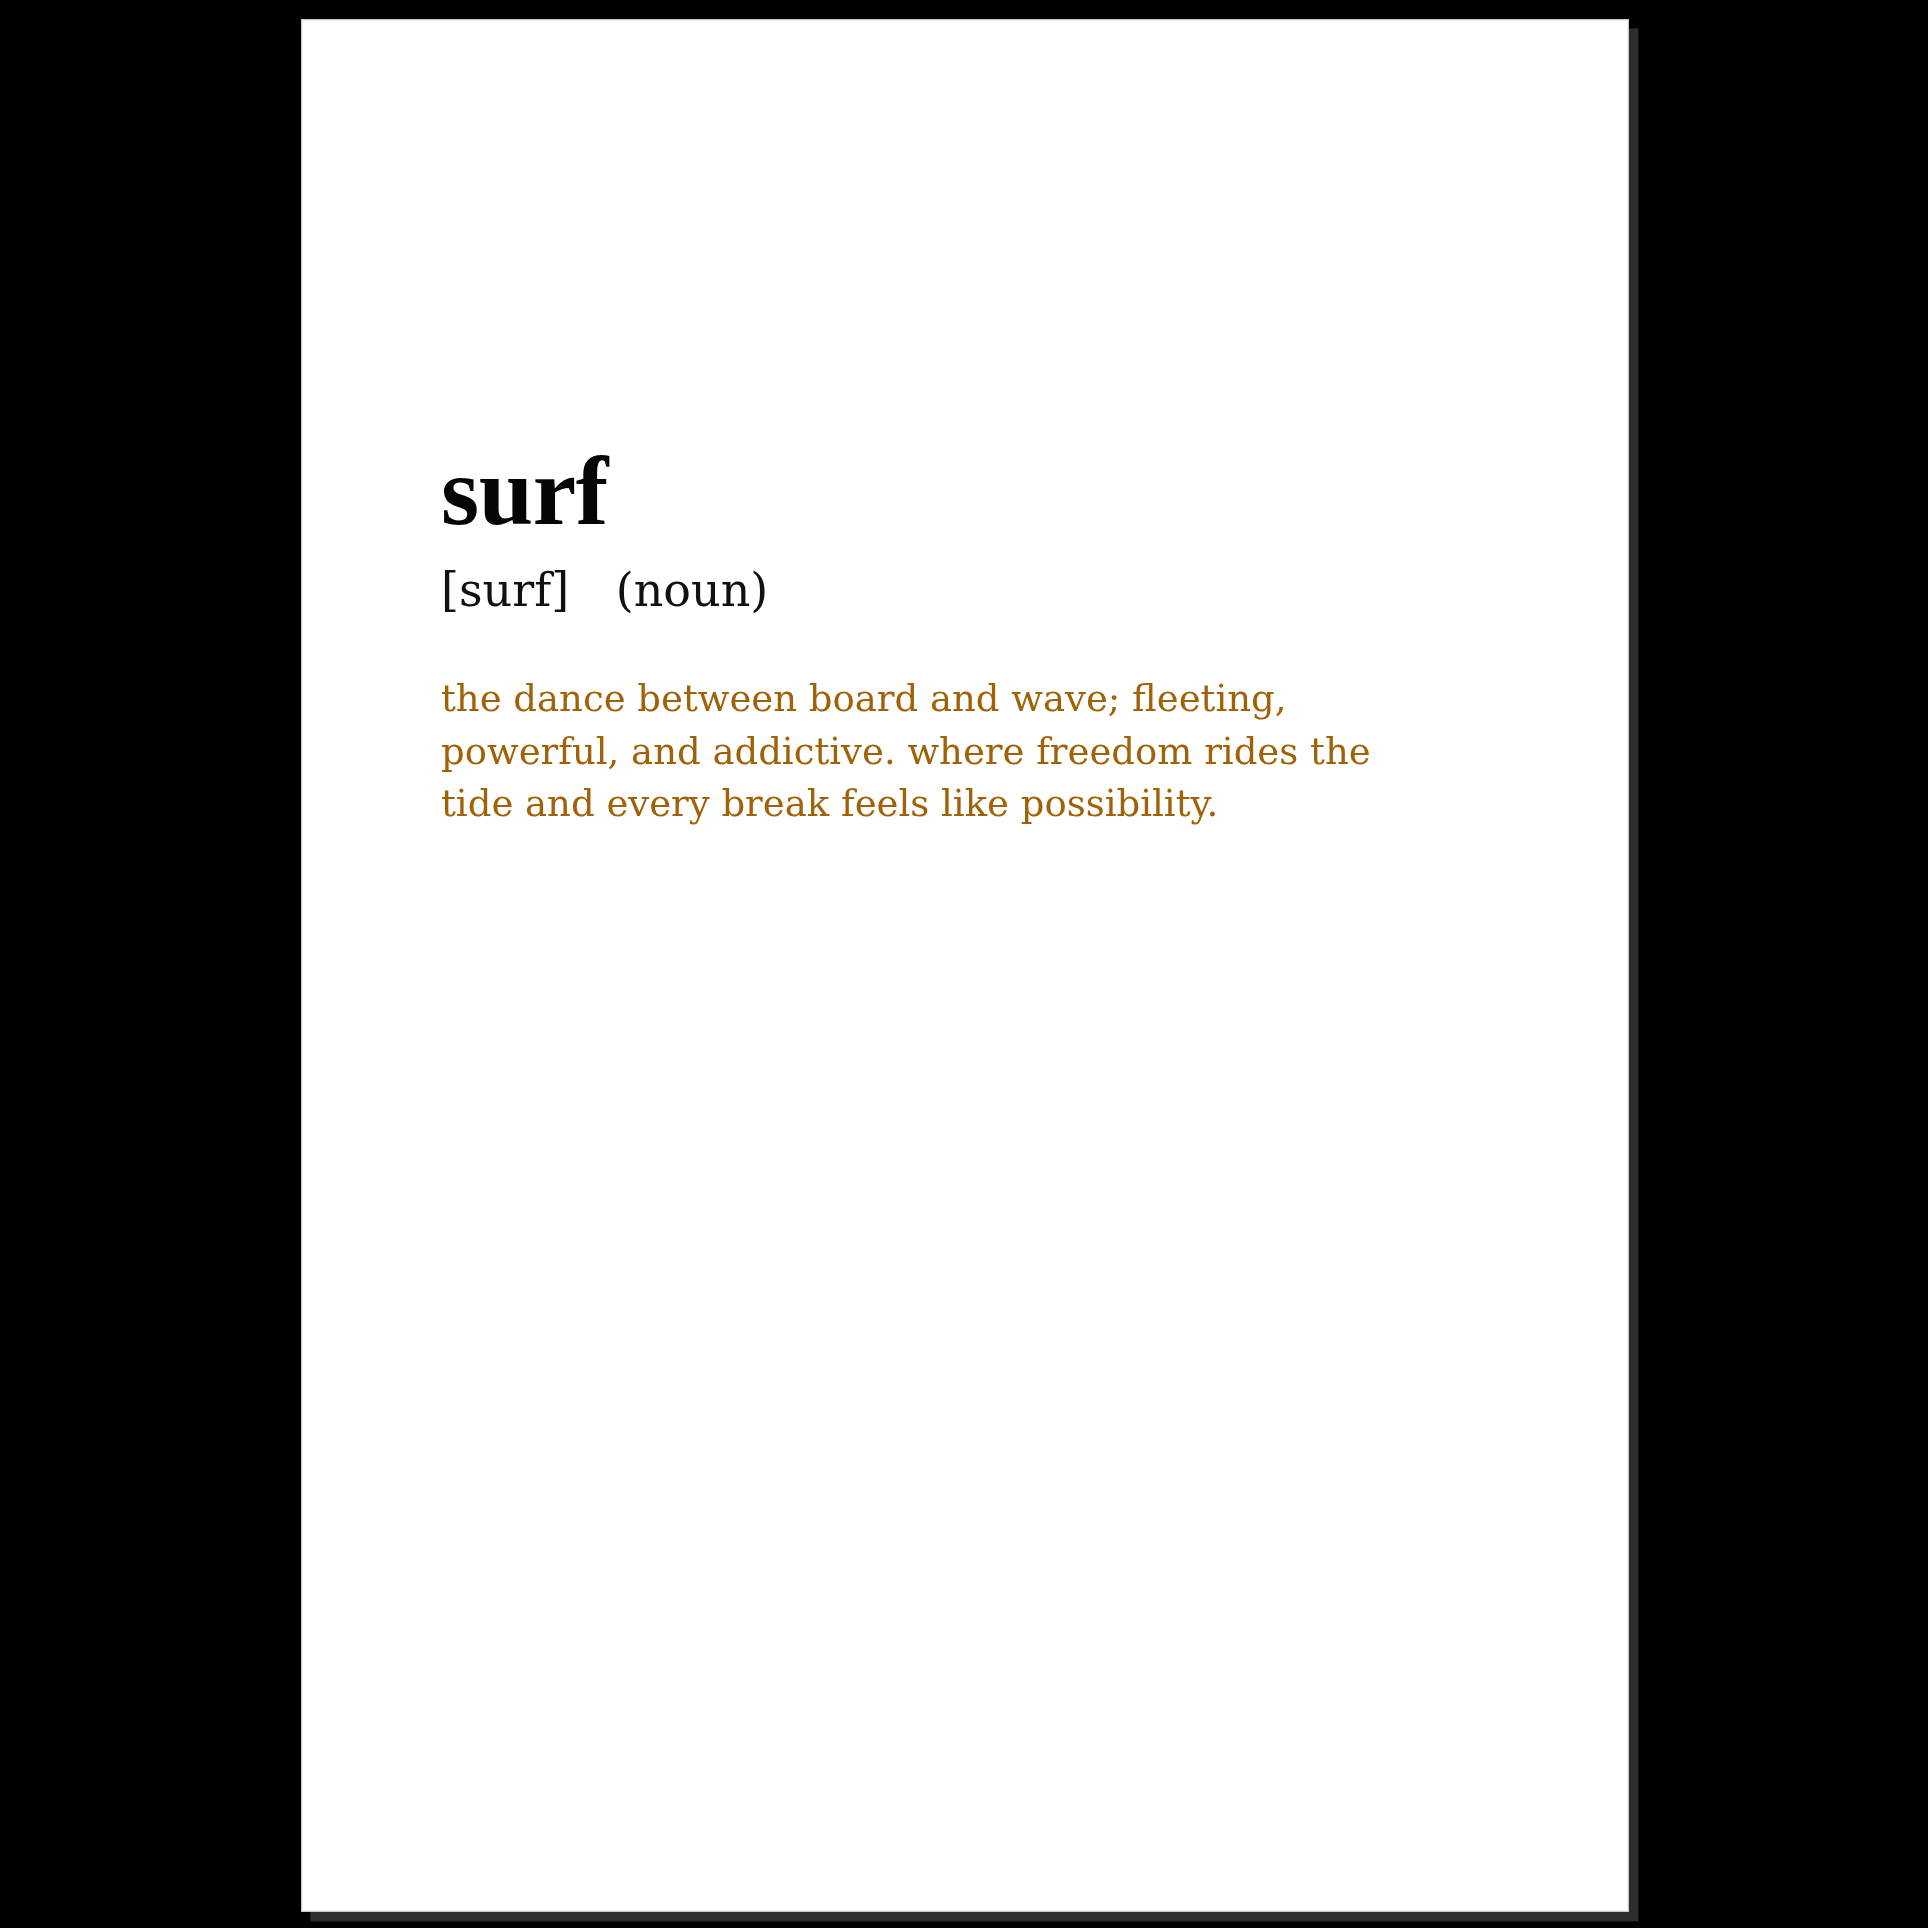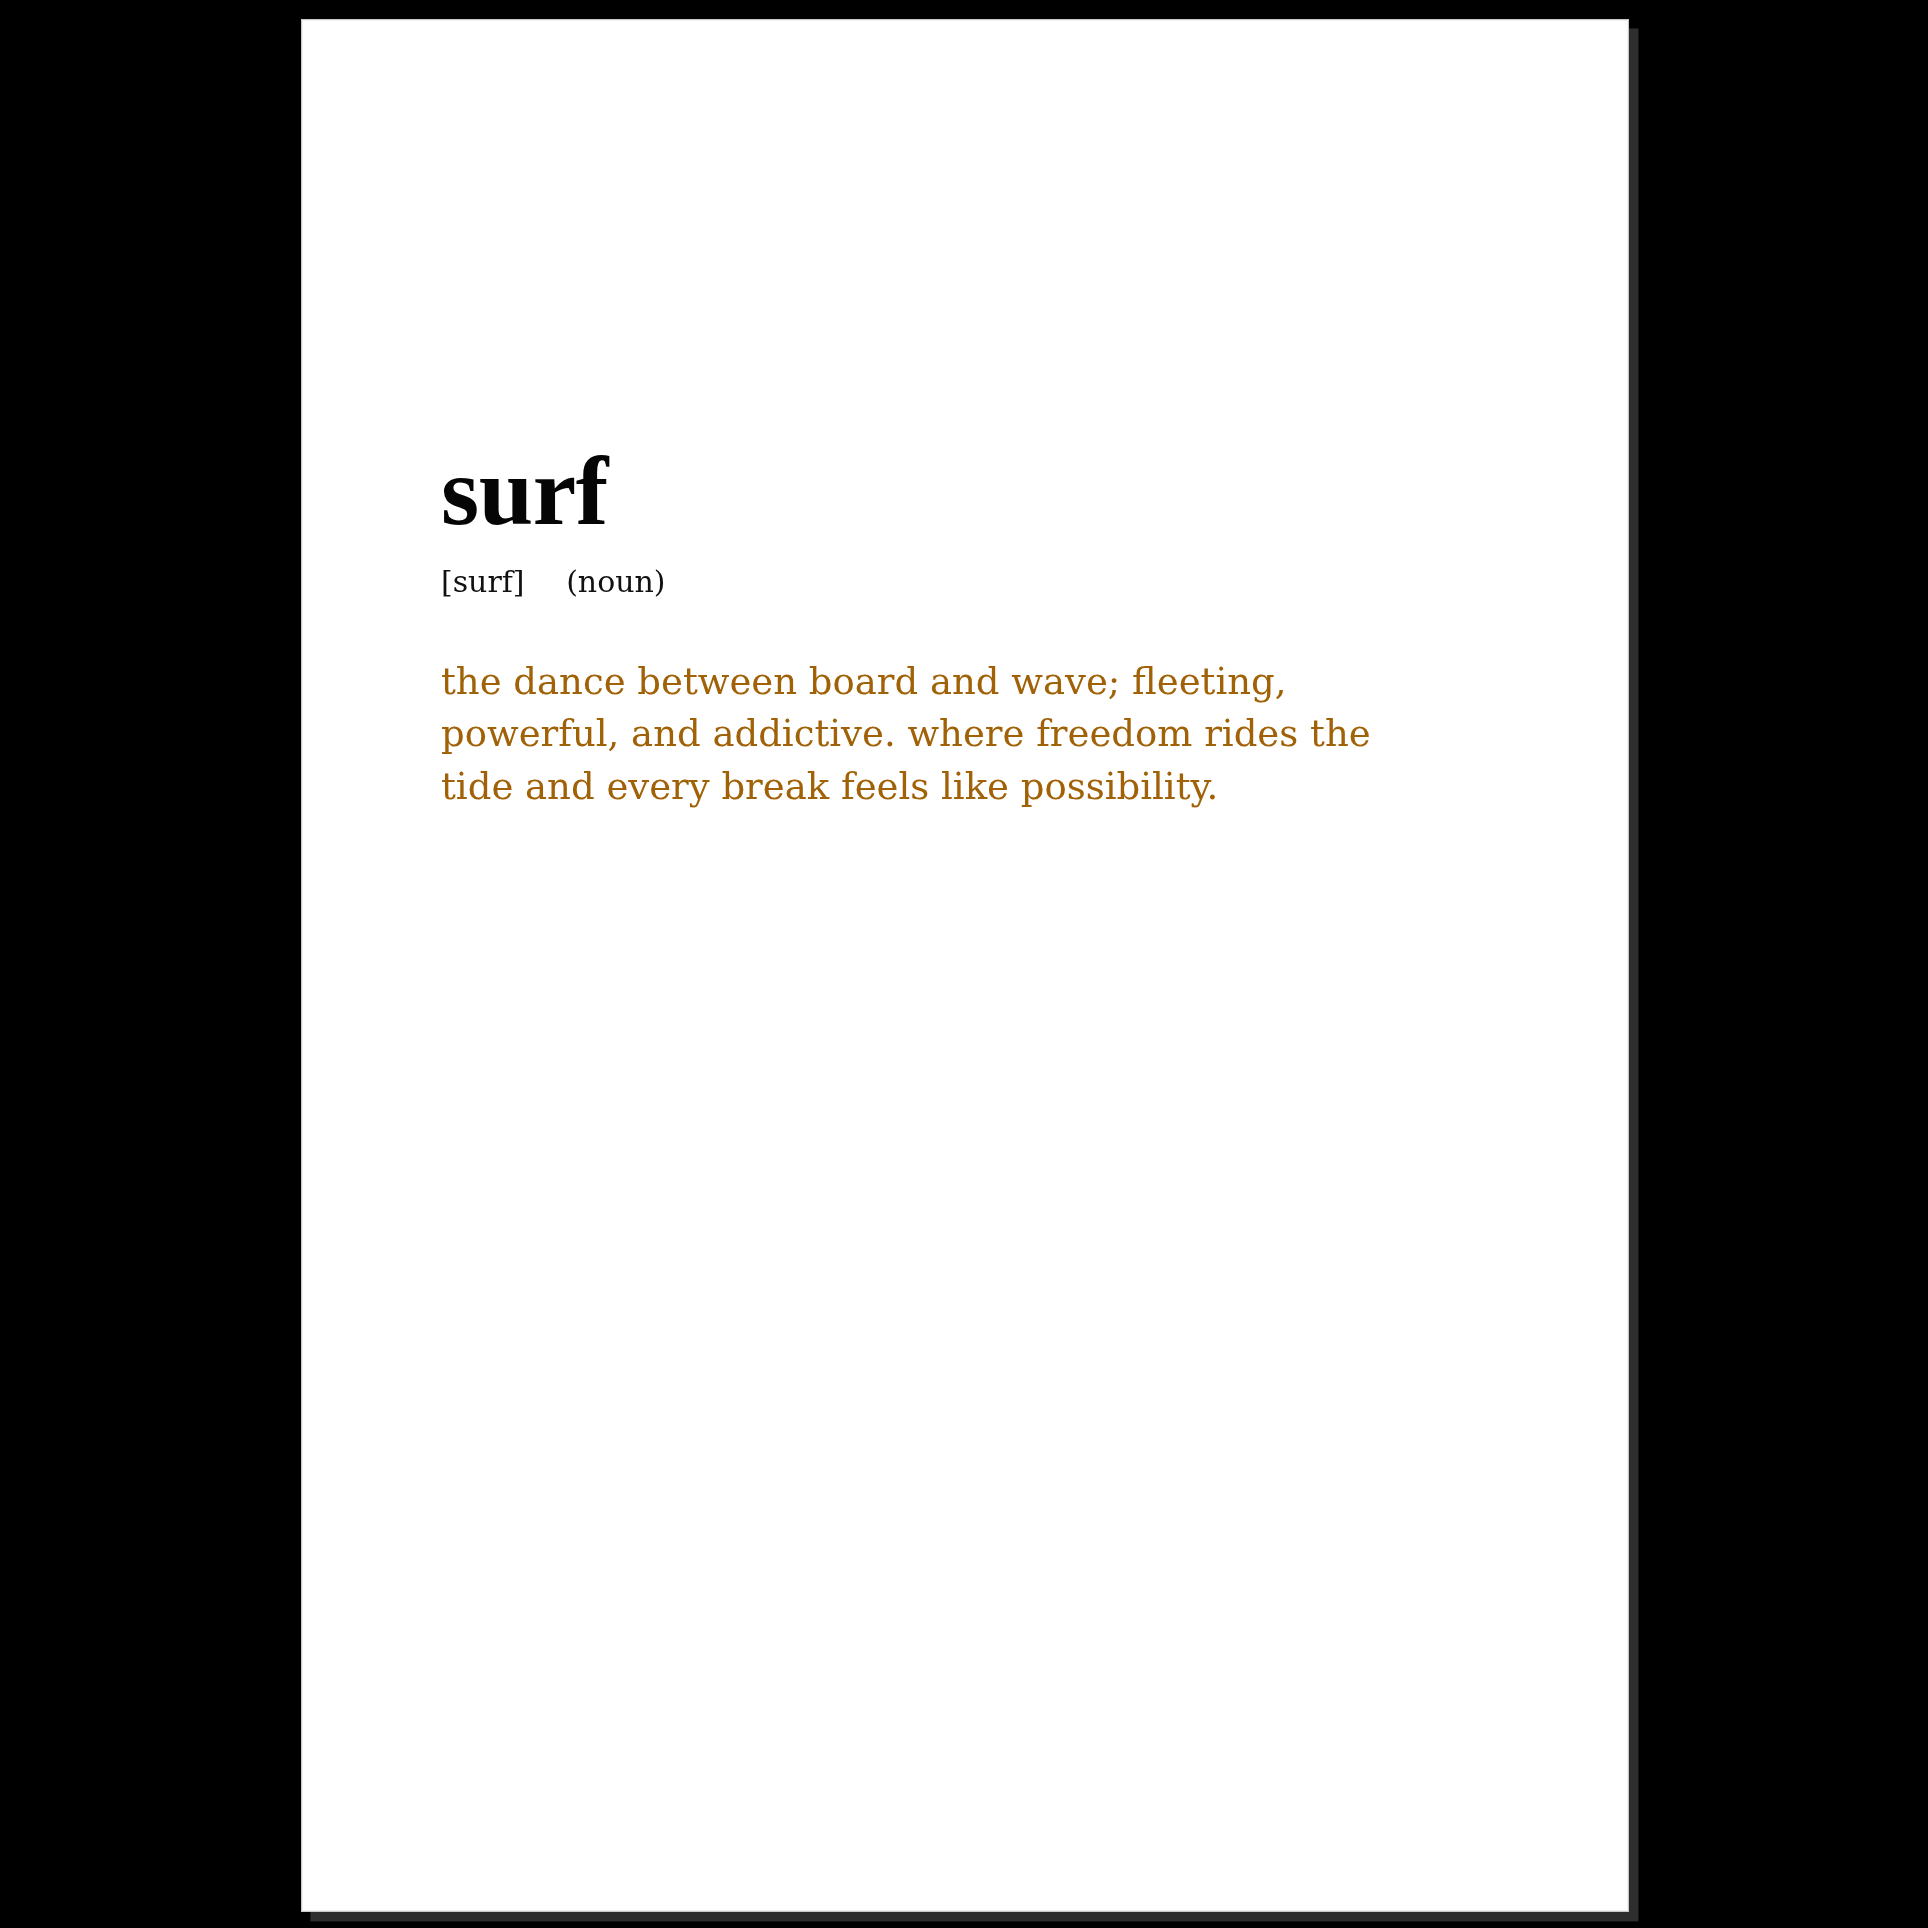--- a/index.html
+++ b/index.html
@@ -62,21 +62,21 @@
     font-size: 98px;
     line-height: 1.0;
     color: #050505;
     letter-spacing: -0.5px;
     margin: 0 0 0 0;
   }
 
   .pron-line {
     margin-top: 24.5px;
     font-family: "DejaVu Serif", serif;
-    font-size: 30px;
+    font-size: 46px;
     line-height: 1.1;
     color: #111111;
     white-space: nowrap;
   }
 
   .pron {
     display: inline-block;
   }
 
   .pos {

